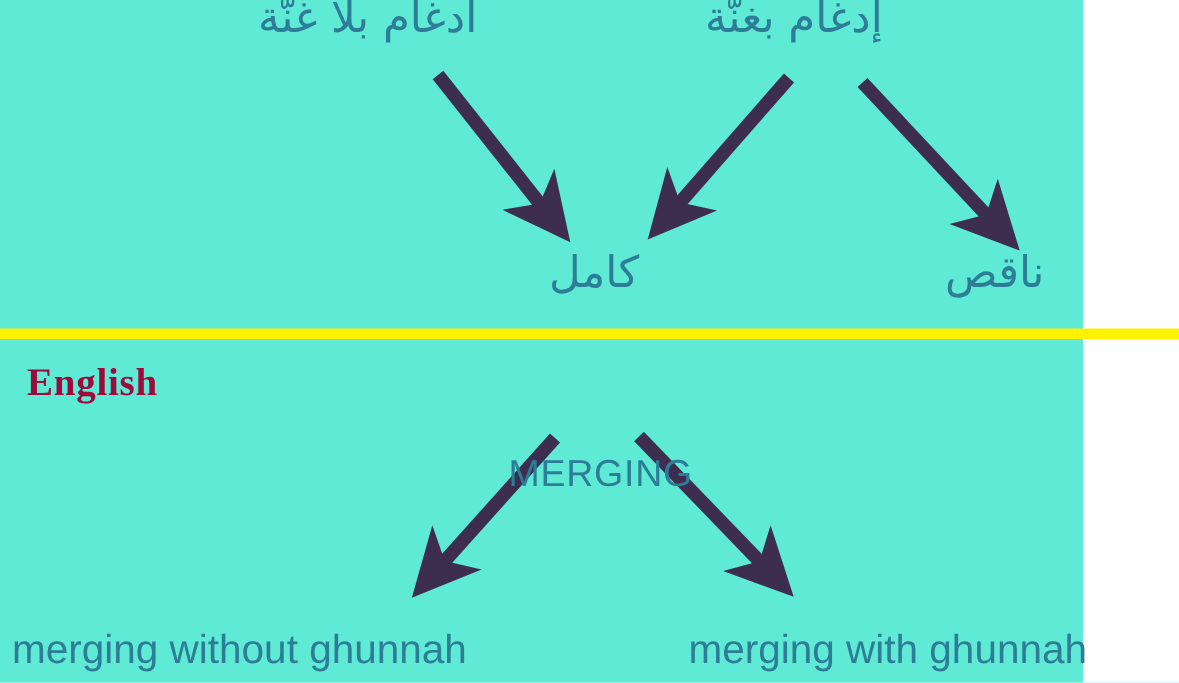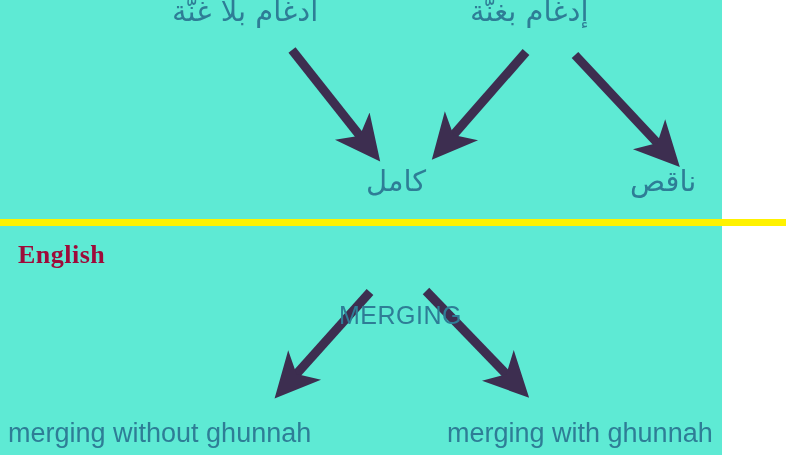--- a/index.html
+++ b/index.html
@@ -93,21 +93,21 @@
   }
   #node-merging-without {
     left: 8px;
     top: 419px;
     color: #2E7D96;
     font-family: "Liberation Sans", sans-serif;
     font-size: 27px;
     text-align: center;
   }
   #node-merging-with {
-    left: 447px;
+    left: 459px;
     top: 419px;
     color: #2E7D96;
     font-family: "Liberation Sans", sans-serif;
     font-size: 27px;
   }
   #arrow-layer {
     position: absolute;
     left: 0;
     top: 0;
     width: 786px;

